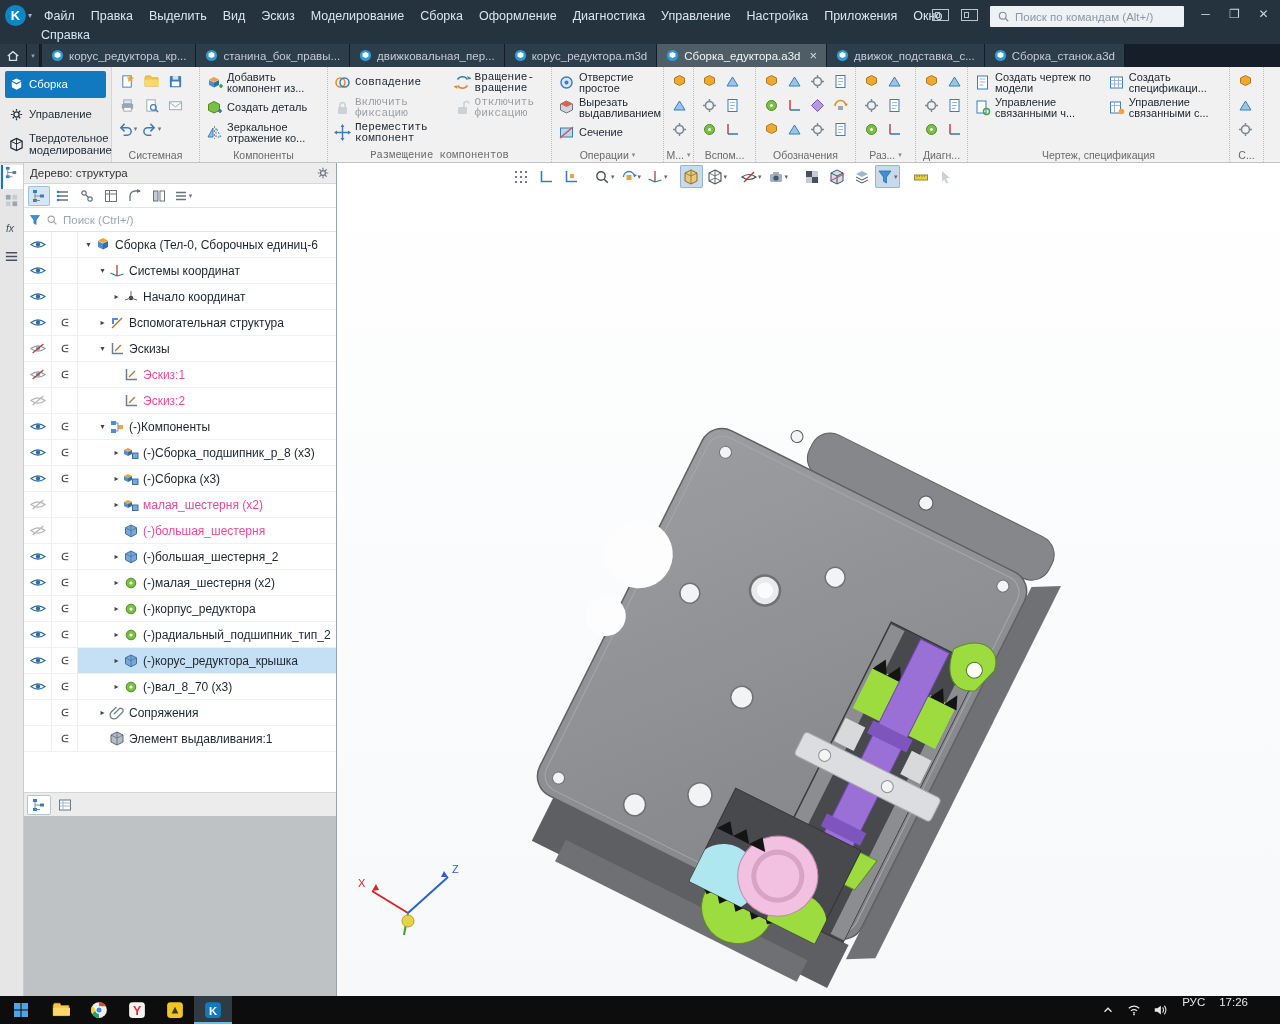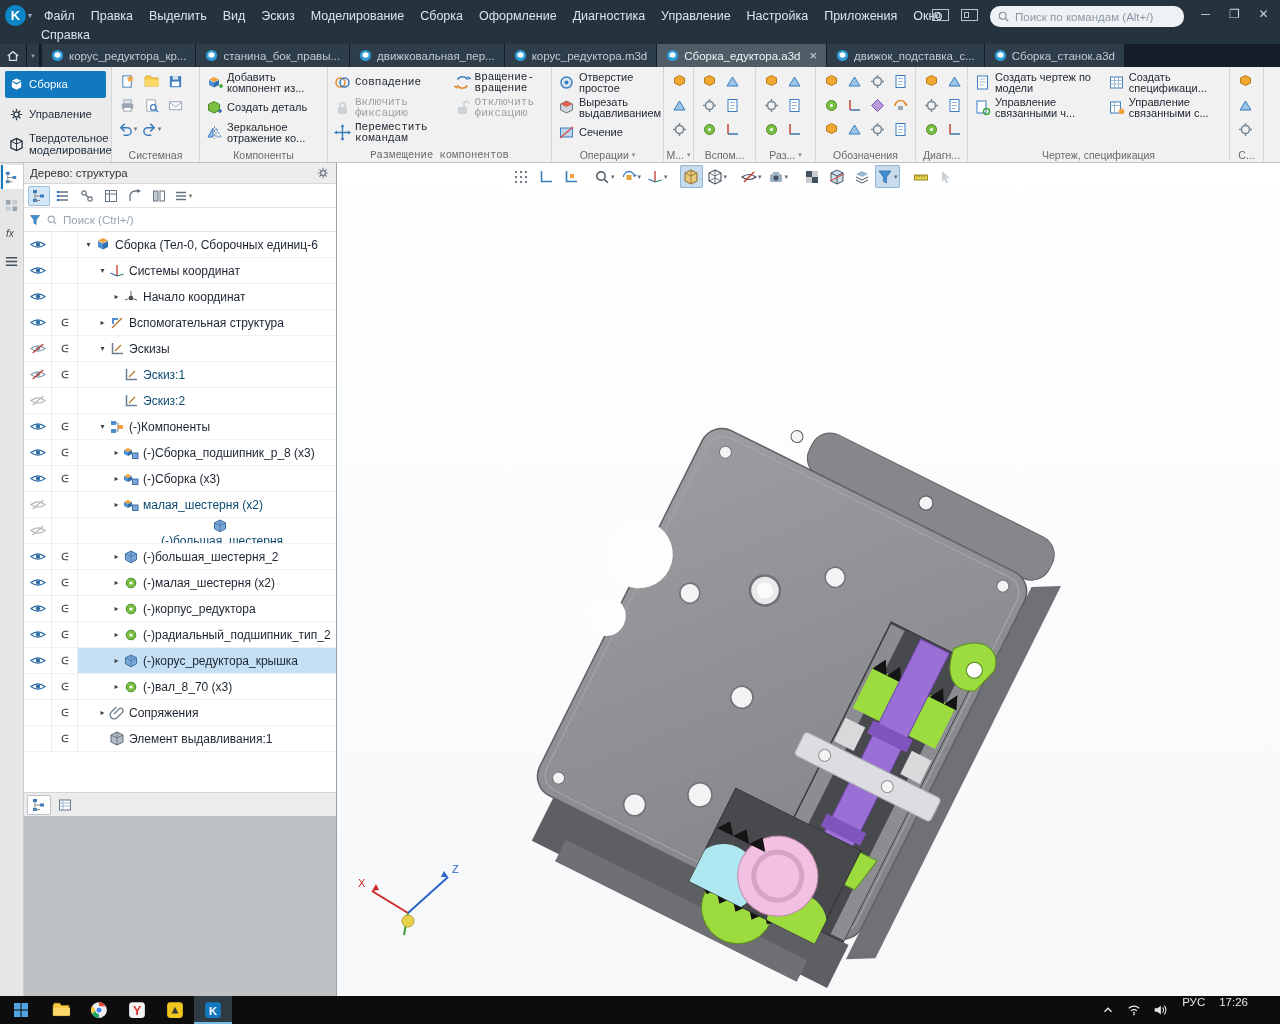--- a/index.html
+++ b/index.html
@@ -12,21 +12,21 @@
 .menu-row1{display:flex;align-items:center;height:28px;padding:3px 0 0 5px}
 .app-logo{width:21px;height:21px;border-radius:50%;background:#0d86c6;color:#fff;font-weight:bold;
   font-size:13px;display:flex;align-items:center;justify-content:center;flex:none}
 .logo-caret{font-size:8px;color:#9fb0bf;margin:0 4px 0 2px}
 .menu-item{padding:0 8px;height:22px;line-height:22px;font-size:12.5px;white-space:nowrap;cursor:default}
 .menu-row2{padding-left:33px;height:16px;line-height:14px;font-size:12.5px;display:flex}
 .menu-row2 .menu-item{height:16px;line-height:15px}
 .tb-extra{position:absolute;top:9px;right:302px;display:flex;gap:12px}
 .miniwin{width:17px;height:12px;border:1px solid #b8c4cf;position:relative}
 .miniwin:after{content:"";position:absolute;left:2px;top:2px;right:8px;bottom:2px;border:1px solid #b8c4cf}
-.cmd-search{position:absolute;top:6px;right:96px;width:194px;height:21px;background:#eef2f5;border-radius:10px;
+.cmd-search{position:absolute;top:6px;right:96px;width:194px;height:21px;background:#eef2f5;border-radius:1px;
   display:flex;align-items:center;gap:5px;padding:0 7px;color:#8593a0}
 .cmd-search .icn{width:13px;height:13px;color:#8593a0}
 .cmd-search input{border:0;background:transparent;outline:none;width:150px;font-size:11.5px;color:#445;
   font-family:"Liberation Sans",sans-serif}
 .cmd-search input::placeholder{color:#8a97a4}
 .win-controls{position:absolute;top:0;right:2px;display:flex;height:27px}
 .win-btn{width:29px;height:27px;display:flex;align-items:center;justify-content:center;color:#cdd7e0;font-size:12px}
 
 
 .tabsbar{position:absolute;top:44px;left:0;right:0;height:23px;background:#161f29;display:flex;align-items:stretch}
@@ -60,21 +60,21 @@
 .colv{display:flex;flex-direction:column}
 .iconrow{display:flex;gap:3px;margin-bottom:2px}
 .mini{width:21px;height:22px;border-radius:2px;display:flex;align-items:center;justify-content:center;gap:1px;cursor:default}
 .mini .icn{width:15px;height:15px}
 .mini .mcaret{font-size:7px;color:#777}
 .minigrid{display:grid;gap:2px}
 
 
 .leftstrip{position:absolute;top:163px;left:0;width:24px;bottom:28px;background:#e6e6e6;border-right:1px solid #cccccc;
   display:flex;flex-direction:column;align-items:center;padding-top:2px;gap:4px}
-.strip-btn{width:22px;height:24px;display:flex;align-items:center;justify-content:center;color:#4a5a68;cursor:default}
+.strip-btn{width:22px;height:24px;display:flex;justify-content:center;color:#4a5a68;cursor:default}
 .strip-btn .icn{width:15px;height:15px}
 .strip-btn.active{background:#fff;box-shadow:inset 2px 0 0 #1079c0}
 
 
 .treepanel{position:absolute;top:163px;left:24px;width:313px;bottom:28px;background:#fff;
   border-right:1px solid #98a2ab;display:flex;flex-direction:column}
 .tp-header{height:21px;background:#ededed;border-bottom:1px solid #d8d8d8;display:flex;align-items:center;
   padding:0 6px;font-size:11.5px;color:#333}
 .tp-header .spacer{flex:1}
 .tp-header .icn{width:14px;height:14px;color:#667}
@@ -92,21 +92,21 @@
 .tp-rows{height:520px;overflow:hidden}
 .trow{height:26px;display:flex;align-items:stretch;border-bottom:1px solid #f0f0f0}
 .g1{width:28px;flex:none;display:flex;align-items:center;justify-content:center;border-right:1px solid #ececec}
 .g2{width:26px;flex:none;display:flex;align-items:center;justify-content:center;border-right:1px solid #ececec}
 .g1 .icn,.g2 .icn{width:16px;height:13px}
 .trow-content{flex:1;display:flex;align-items:center;padding-right:2px;overflow:hidden;white-space:nowrap}
 .trow-content.sel{background:#c5e0f5}
 .texp{width:13px;flex:none;text-align:center;font-size:8px;color:#444}
 .ticn{width:16px;height:16px;flex:none;margin-right:4px}
 .tlabel{font-size:12px;color:#1c2530;overflow:hidden;text-overflow:clip}
-.tlabel.dim{color:#0c4a6e}
+.tlabel.dim{color:#ec4899}
 .tp-white{flex:none;height:40px;background:#fff}
 .tp-bottomtabs{height:24px;background:#ececec;border-top:1px solid #d5d5d5;display:flex;align-items:center;gap:2px;padding:0 3px}
 .tpb-btn{width:24px;height:20px;display:flex;align-items:center;justify-content:center;border-radius:2px}
 .tpb-btn .icn{width:14px;height:14px}
 .tpb-btn.active{background:#fff;box-shadow:inset 0 0 0 1px #b8c4cf}
 .tp-filler{flex:1;background:#bfc2c5}
 
 
 .viewport{position:absolute;top:163px;left:337px;right:0;bottom:28px;background:linear-gradient(#ffffff,#f6f8fa)}
 .vp-toolbar{position:absolute;top:2px;left:172px;display:flex;align-items:center;gap:2px}
@@ -431,21 +431,21 @@
                   </span>
                   <span>Включить фиксацию</span>
                 </div>
                 <div class="ritem">
                   <span class="icn">
                     <svg viewBox="0 0 17 17">
                       <path d="M8.5 2v13M2 8.5h13" stroke="#3a7cbc" stroke-width="1.4"></path>
                       <path d="M8.5 0l2 3h-4ZM8.5 17l2-3h-4ZM0 8.5l3-2v4ZM17 8.5l-3-2v4Z" fill="#3a7cbc"></path>
                     </svg>
                   </span>
-                  <span>Переместить командам</span>
+                  <span>Переместить компонент</span>
                 </div>
               </div>
               <div class="colv" style="width: 98px;">
                 <div class="ritem">
                   <span class="icn">
                     <svg viewBox="0 0 17 17">
                       <path d="M13.5 5.5a6 6 0 00-10 0" fill="none" stroke="#3a7cbc" stroke-width="1.5"></path>
                       <path d="M13 2l1.5 3.5L18 4.5Z" fill="#3a7cbc"></path>
                       <path d="M3.5 11.5a6 6 0 0010 0" fill="none" stroke="#e08a2d" stroke-width="1.5"></path>
                       <path d="M4 15l-1.5-3.5L-1 12.5Z" fill="#e08a2d"></path>
@@ -584,20 +584,121 @@
                     <line x1="3" y1="12" x2="13" y2="12" stroke="#2e6da4" stroke-width="1.4"></line>
                   </svg>
                 </span>
               </div>
             </div>
           </div>
           <div class="rgroup-name">
             <span>Вспом...</span>
           </div>
         </div>
+        <div class="rgroup" style="width: 100px;">
+          <div class="rgroup-content">
+            <div class="minigrid" style="grid-template-columns: repeat(4, 21px);">
+              <div class="mini">
+                <span class="icn">
+                  <svg viewBox="0 0 15 15">
+                    <path d="M7.5 1.5l5 2.5v5l-5 2.5-5-2.5V4Z" fill="#f0a830" stroke="#b5791a"></path>
+                  </svg>
+                </span>
+              </div>
+              <div class="mini">
+                <span class="icn">
+                  <svg viewBox="0 0 15 15">
+                    <path d="M2 12L7.5 3l5.5 9Z" fill="#9cc4e8" stroke="#3a7cbc"></path>
+                  </svg>
+                </span>
+              </div>
+              <div class="mini">
+                <span class="icn">
+                  <svg viewBox="0 0 15 15">
+                    <circle cx="7.5" cy="7.5" r="4" fill="none" stroke="#7a8894" stroke-width="1.6"></circle>
+                    <path d="M7.5 1v3M7.5 11v3M1 7.5h3M11 7.5h3" stroke="#7a8894" stroke-width="1.4"></path>
+                  </svg>
+                </span>
+              </div>
+              <div class="mini">
+                <span class="icn">
+                  <svg viewBox="0 0 15 15">
+                    <rect x="3" y="1.5" width="9" height="12" fill="#fff" stroke="#3a7cbc"></rect>
+                    <path d="M5 4.5h5M5 7.5h5M5 10.5h3.5" stroke="#9ab8d4"></path>
+                  </svg>
+                </span>
+              </div>
+              <div class="mini">
+                <span class="icn">
+                  <svg viewBox="0 0 15 15">
+                    <circle cx="7.5" cy="7.5" r="5" fill="#79c043" stroke="#4e8a25"></circle>
+                    <circle cx="7.5" cy="7.5" r="1.5" fill="#fff"></circle>
+                  </svg>
+                </span>
+              </div>
+              <div class="mini">
+                <span class="icn">
+                  <svg viewBox="0 0 15 15">
+                    <line x1="3" y1="12" x2="3" y2="2" stroke="#c0392b" stroke-width="1.4"></line>
+                    <line x1="3" y1="12" x2="13" y2="12" stroke="#2e6da4" stroke-width="1.4"></line>
+                  </svg>
+                </span>
+              </div>
+              <div class="mini">
+                <span class="icn">
+                  <svg viewBox="0 0 15 15">
+                    <path d="M7.5 1.5L13.5 7.5 7.5 13.5 1.5 7.5Z" fill="#b79bd8" stroke="#7e55bd"></path>
+                  </svg>
+                </span>
+              </div>
+              <div class="mini">
+                <span class="icn">
+                  <svg viewBox="0 0 15 15">
+                    <path d="M2 8a5.5 5.5 0 0111 0" fill="none" stroke="#e08a2d" stroke-width="1.5"></path>
+                    <path d="M13 8l2-2-3.5-1Z" fill="#e08a2d"></path>
+                    <rect x="5" y="8" width="5" height="4" fill="#9aa6b2"></rect>
+                  </svg>
+                </span>
+              </div>
+              <div class="mini">
+                <span class="icn">
+                  <svg viewBox="0 0 15 15">
+                    <path d="M7.5 1.5l5 2.5v5l-5 2.5-5-2.5V4Z" fill="#f0a830" stroke="#b5791a"></path>
+                  </svg>
+                </span>
+              </div>
+              <div class="mini">
+                <span class="icn">
+                  <svg viewBox="0 0 15 15">
+                    <path d="M2 12L7.5 3l5.5 9Z" fill="#9cc4e8" stroke="#3a7cbc"></path>
+                  </svg>
+                </span>
+              </div>
+              <div class="mini">
+                <span class="icn">
+                  <svg viewBox="0 0 15 15">
+                    <circle cx="7.5" cy="7.5" r="4" fill="none" stroke="#7a8894" stroke-width="1.6"></circle>
+                    <path d="M7.5 1v3M7.5 11v3M1 7.5h3M11 7.5h3" stroke="#7a8894" stroke-width="1.4"></path>
+                  </svg>
+                </span>
+              </div>
+              <div class="mini">
+                <span class="icn">
+                  <svg viewBox="0 0 15 15">
+                    <rect x="3" y="1.5" width="9" height="12" fill="#fff" stroke="#3a7cbc"></rect>
+                    <path d="M5 4.5h5M5 7.5h5M5 10.5h3.5" stroke="#9ab8d4"></path>
+                  </svg>
+                </span>
+              </div>
+            </div>
+          </div>
+          <div class="rgroup-name">
+            <span>Обозначения</span>
+          </div>
+        </div>
         <div class="rgroup" style="width: 60px;">
           <div class="rgroup-content">
             <div class="minigrid" style="grid-template-columns: repeat(2, 21px);">
               <div class="mini">
                 <span class="icn">
                   <svg viewBox="0 0 15 15">
                     <path d="M7.5 1.5l5 2.5v5l-5 2.5-5-2.5V4Z" fill="#f0a830" stroke="#b5791a"></path>
                   </svg>
                 </span>
               </div>
@@ -638,121 +739,20 @@
                     <line x1="3" y1="12" x2="3" y2="2" stroke="#c0392b" stroke-width="1.4"></line>
                     <line x1="3" y1="12" x2="13" y2="12" stroke="#2e6da4" stroke-width="1.4"></line>
                   </svg>
                 </span>
               </div>
             </div>
           </div>
           <div class="rgroup-name">
             <span>Раз...</span>
             <span class="gcaret">▾</span>
-          </div>
-        </div>
-        <div class="rgroup" style="width: 100px;">
-          <div class="rgroup-content">
-            <div class="minigrid" style="grid-template-columns: repeat(4, 21px);">
-              <div class="mini">
-                <span class="icn">
-                  <svg viewBox="0 0 15 15">
-                    <path d="M7.5 1.5l5 2.5v5l-5 2.5-5-2.5V4Z" fill="#f0a830" stroke="#b5791a"></path>
-                  </svg>
-                </span>
-              </div>
-              <div class="mini">
-                <span class="icn">
-                  <svg viewBox="0 0 15 15">
-                    <path d="M2 12L7.5 3l5.5 9Z" fill="#9cc4e8" stroke="#3a7cbc"></path>
-                  </svg>
-                </span>
-              </div>
-              <div class="mini">
-                <span class="icn">
-                  <svg viewBox="0 0 15 15">
-                    <circle cx="7.5" cy="7.5" r="4" fill="none" stroke="#7a8894" stroke-width="1.6"></circle>
-                    <path d="M7.5 1v3M7.5 11v3M1 7.5h3M11 7.5h3" stroke="#7a8894" stroke-width="1.4"></path>
-                  </svg>
-                </span>
-              </div>
-              <div class="mini">
-                <span class="icn">
-                  <svg viewBox="0 0 15 15">
-                    <rect x="3" y="1.5" width="9" height="12" fill="#fff" stroke="#3a7cbc"></rect>
-                    <path d="M5 4.5h5M5 7.5h5M5 10.5h3.5" stroke="#9ab8d4"></path>
-                  </svg>
-                </span>
-              </div>
-              <div class="mini">
-                <span class="icn">
-                  <svg viewBox="0 0 15 15">
-                    <circle cx="7.5" cy="7.5" r="5" fill="#79c043" stroke="#4e8a25"></circle>
-                    <circle cx="7.5" cy="7.5" r="1.5" fill="#fff"></circle>
-                  </svg>
-                </span>
-              </div>
-              <div class="mini">
-                <span class="icn">
-                  <svg viewBox="0 0 15 15">
-                    <line x1="3" y1="12" x2="3" y2="2" stroke="#c0392b" stroke-width="1.4"></line>
-                    <line x1="3" y1="12" x2="13" y2="12" stroke="#2e6da4" stroke-width="1.4"></line>
-                  </svg>
-                </span>
-              </div>
-              <div class="mini">
-                <span class="icn">
-                  <svg viewBox="0 0 15 15">
-                    <path d="M7.5 1.5L13.5 7.5 7.5 13.5 1.5 7.5Z" fill="#b79bd8" stroke="#7e55bd"></path>
-                  </svg>
-                </span>
-              </div>
-              <div class="mini">
-                <span class="icn">
-                  <svg viewBox="0 0 15 15">
-                    <path d="M2 8a5.5 5.5 0 0111 0" fill="none" stroke="#e08a2d" stroke-width="1.5"></path>
-                    <path d="M13 8l2-2-3.5-1Z" fill="#e08a2d"></path>
-                    <rect x="5" y="8" width="5" height="4" fill="#9aa6b2"></rect>
-                  </svg>
-                </span>
-              </div>
-              <div class="mini">
-                <span class="icn">
-                  <svg viewBox="0 0 15 15">
-                    <path d="M7.5 1.5l5 2.5v5l-5 2.5-5-2.5V4Z" fill="#f0a830" stroke="#b5791a"></path>
-                  </svg>
-                </span>
-              </div>
-              <div class="mini">
-                <span class="icn">
-                  <svg viewBox="0 0 15 15">
-                    <path d="M2 12L7.5 3l5.5 9Z" fill="#9cc4e8" stroke="#3a7cbc"></path>
-                  </svg>
-                </span>
-              </div>
-              <div class="mini">
-                <span class="icn">
-                  <svg viewBox="0 0 15 15">
-                    <circle cx="7.5" cy="7.5" r="4" fill="none" stroke="#7a8894" stroke-width="1.6"></circle>
-                    <path d="M7.5 1v3M7.5 11v3M1 7.5h3M11 7.5h3" stroke="#7a8894" stroke-width="1.4"></path>
-                  </svg>
-                </span>
-              </div>
-              <div class="mini">
-                <span class="icn">
-                  <svg viewBox="0 0 15 15">
-                    <rect x="3" y="1.5" width="9" height="12" fill="#fff" stroke="#3a7cbc"></rect>
-                    <path d="M5 4.5h5M5 7.5h5M5 10.5h3.5" stroke="#9ab8d4"></path>
-                  </svg>
-                </span>
-              </div>
-            </div>
-          </div>
-          <div class="rgroup-name">
-            <span>Обозначения</span>
           </div>
         </div>
         <div class="rgroup" style="width: 52px;">
           <div class="rgroup-content">
             <div class="minigrid" style="grid-template-columns: repeat(2, 21px);">
               <div class="mini">
                 <span class="icn">
                   <svg viewBox="0 0 15 15">
                     <path d="M7.5 1.5l5 2.5v5l-5 2.5-5-2.5V4Z" fill="#f0a830" stroke="#b5791a"></path>
                   </svg>
@@ -1275,21 +1275,21 @@
         <div class="trow">
           <div class="g1">
             <span class="icn">
               <svg viewBox="0 0 18 12">
                 <path d="M1 6Q9 0 17 6Q9 12 1 6Z" fill="none" stroke="#b5b5b5" stroke-width="1.2"></path>
                 <line x1="3" y1="11" x2="15" y2="1" stroke="#b5b5b5" stroke-width="1.4"></line>
               </svg>
             </span>
           </div>
           <div class="g2"></div>
-          <div class="trow-content" style="padding-left: 32px; flex-direction: column;">
+          <div class="trow-content" style="padding-left: 32px;">
             <span class="texp"></span>
             <span class="ticn"><svg viewBox="0 0 16 16">
                 <path d="M8 2l5.5 2.8v6L8 13.8 2.5 10.8V4.8Z" fill="#79a8d8" stroke="#3f6f9f"></path>
                 <path d="M8 2v11.8M2.5 4.8L8 7.6l5.5-2.8" fill="none" stroke="#3f6f9f" stroke-width=".7"></path>
               </svg></span>
             <span class="tlabel dim">(-)большая_шестерня</span>
           </div>
         </div>
         <div class="trow">
           <div class="g1">

